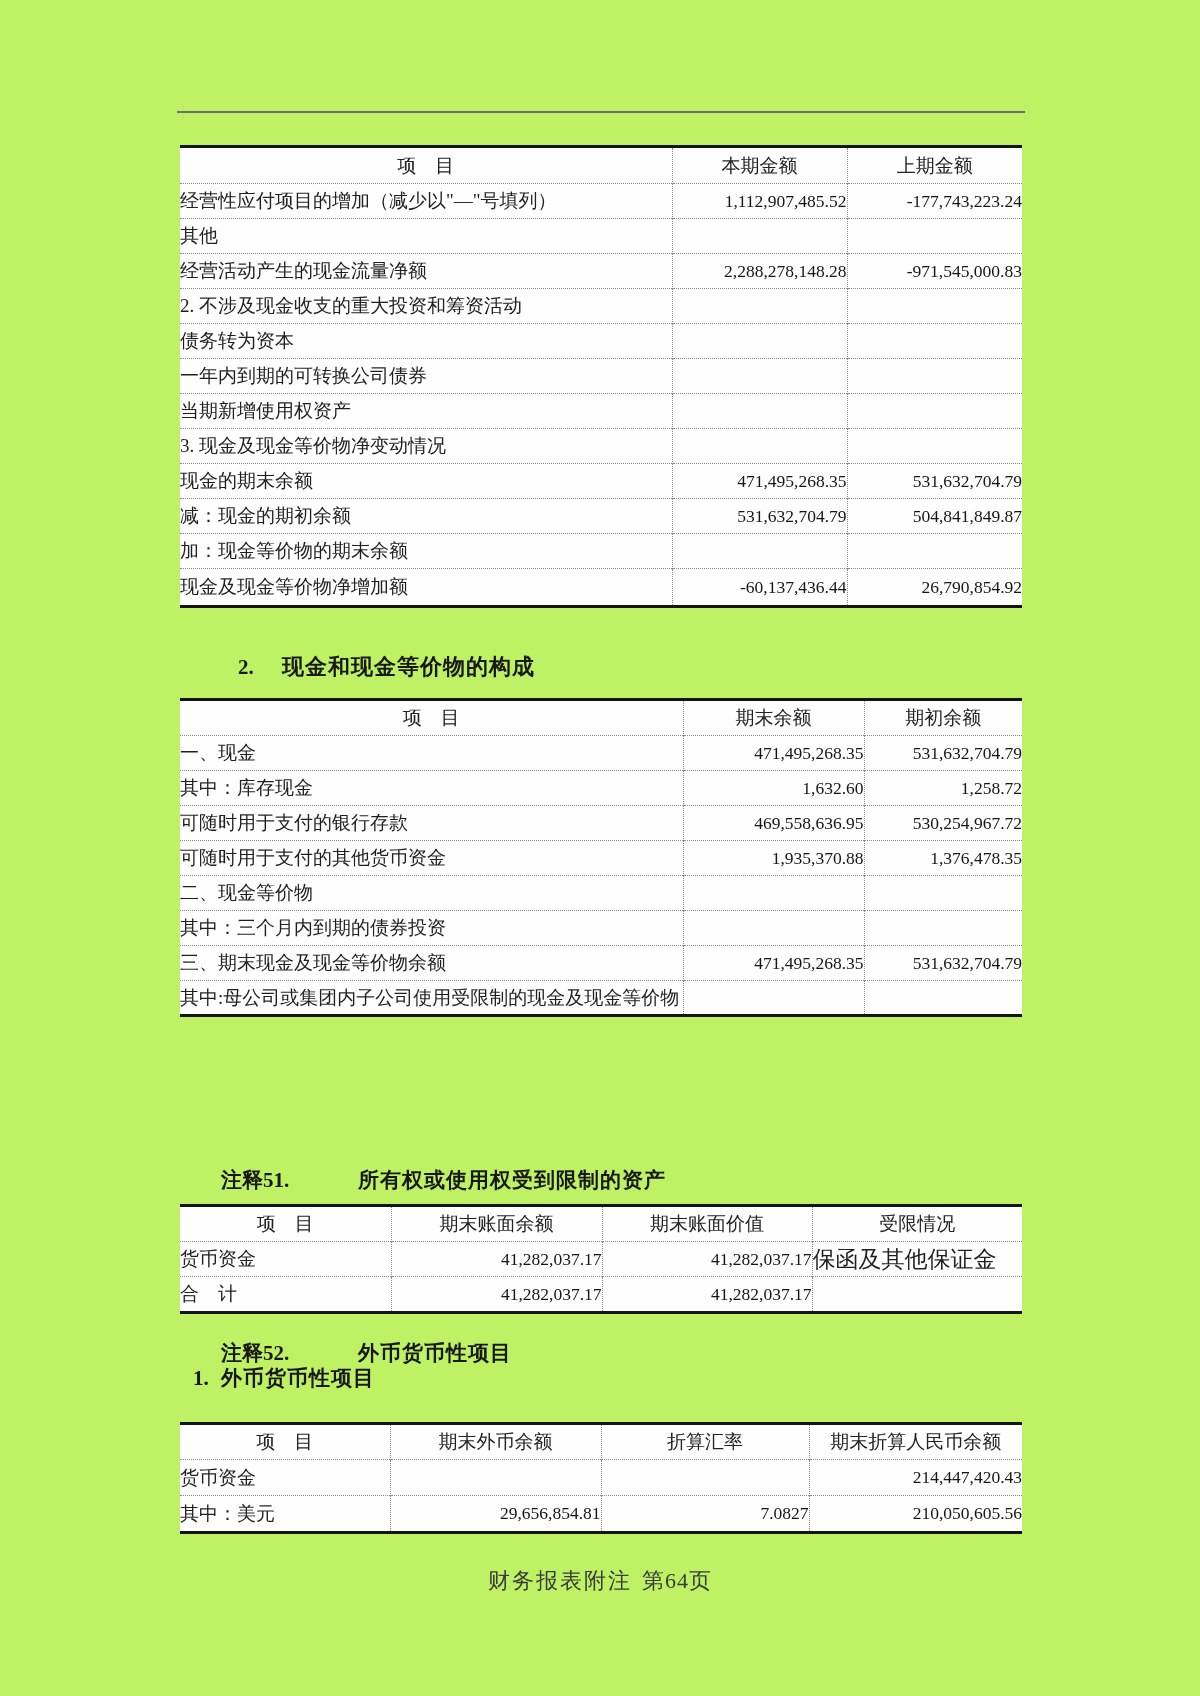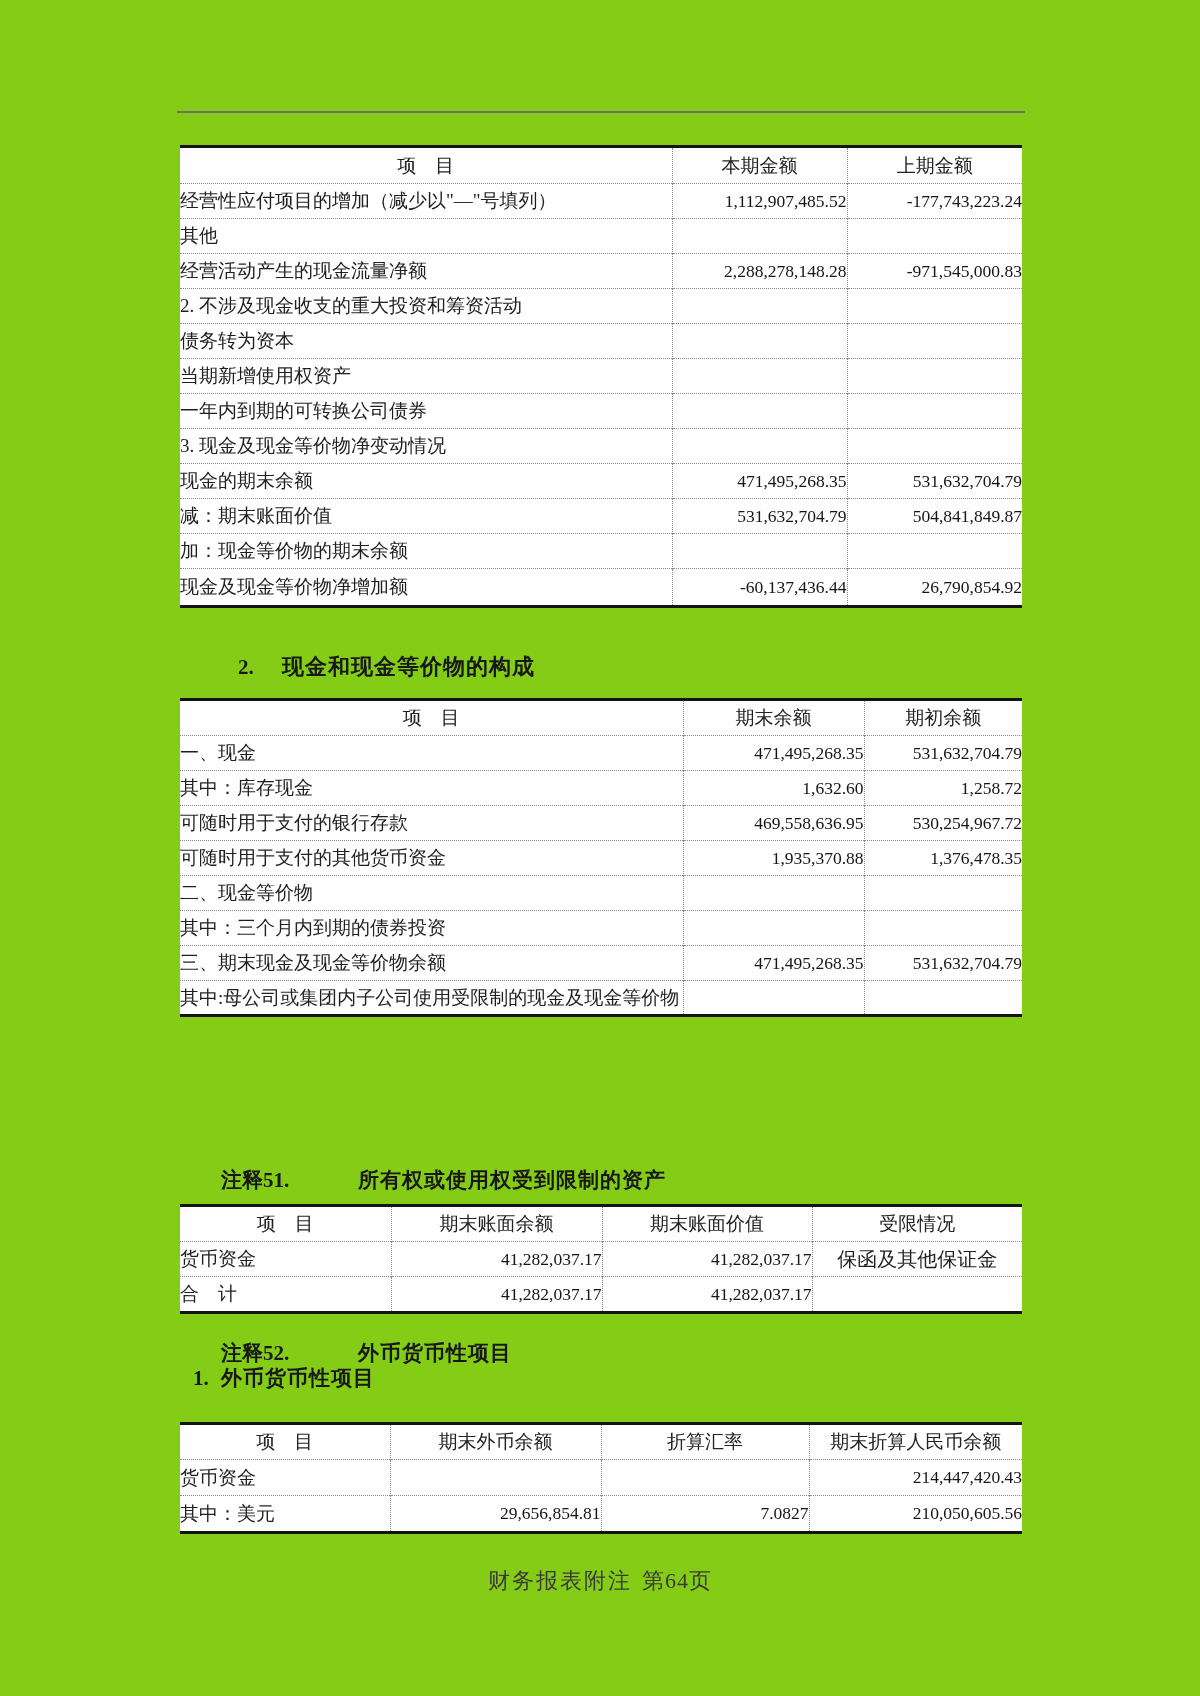--- a/index.html
+++ b/index.html
@@ -1,19 +1,19 @@
 <!DOCTYPE html>
 <html><head>
 <meta charset="utf-8">
 <style>
   html,body{margin:0;padding:0;background:#e8e8e8;}
   .page{
     position:relative;
     width:1200px;height:1696px;
-    background:#84cc16;
+    background:#bef264;
     margin:0 auto;
     font-family:"Liberation Serif","DejaVu Serif",serif;
     color:#1f1f1f;
     overflow:hidden;
   }
   .top-rule{
     position:absolute;left:177px;top:111px;width:848px;height:2px;
     background:#6f6f6f;
   }
   table.tbl{
@@ -34,21 +34,21 @@
   td.lbl{font-size:19px;padding-left:6px;color:#1f1f1f;}
   td.ind1{padding-left:44px;}
   td.ind2{padding-left:64px;}
   td.ind3{padding-left:34px;}
   td.num{
     text-align:right;padding-right:14px;
     font-size:17.5px;
     font-family:"Liberation Serif","DejaVu Serif",serif;
     color:#161616;
   }
-  td.ctr{text-align:center;font-size:20px;}
+  td.ctr{font-size:23px;}
   .t1{top:145px;width:842px;}
   .t1 tr{height:35px;}
   .t1 tr.hdr{height:37px;}
   .t2{top:698px;width:842px;}
   .t2 tr{height:35px;}
   .t2 tr.hdr{height:36px;}
   .t3{top:1204px;width:842px;}
   .t3 tr{height:35px;}
   .t3 tr.hdr{height:36px;}
   .t4{top:1422px;width:842px;}
@@ -110,41 +110,41 @@
         <td class="lbl">2. 不涉及现金收支的重大投资和筹资活动</td>
         <td class="num bl"></td>
         <td class="num bl"></td>
       </tr>
       <tr>
         <td class="lbl">债务转为资本</td>
         <td class="num bl"></td>
         <td class="num bl"></td>
       </tr>
       <tr>
+        <td class="lbl">一年内到期的可转换公司债券</td>
+        <td class="num bl"></td>
+        <td class="num bl"></td>
+      </tr>
+      <tr>
         <td class="lbl">当期新增使用权资产</td>
-        <td class="num bl"></td>
-        <td class="num bl"></td>
-      </tr>
-      <tr>
-        <td class="lbl">一年内到期的可转换公司债券</td>
         <td class="num bl"></td>
         <td class="num bl"></td>
       </tr>
       <tr>
         <td class="lbl">3. 现金及现金等价物净变动情况</td>
         <td class="num bl"></td>
         <td class="num bl"></td>
       </tr>
       <tr>
         <td class="lbl">现金的期末余额</td>
         <td class="num bl">471,495,268.35</td>
         <td class="num bl">531,632,704.79</td>
       </tr>
       <tr>
-        <td class="lbl">减：期末账面价值</td>
+        <td class="lbl">减：现金的期初余额</td>
         <td class="num bl">531,632,704.79</td>
         <td class="num bl">504,841,849.87</td>
       </tr>
       <tr>
         <td class="lbl">加：现金等价物的期末余额</td>
         <td class="num bl"></td>
         <td class="num bl"></td>
       </tr>
       <tr style="height:38px">
         <td class="lbl">现金及现金等价物净增加额</td>

